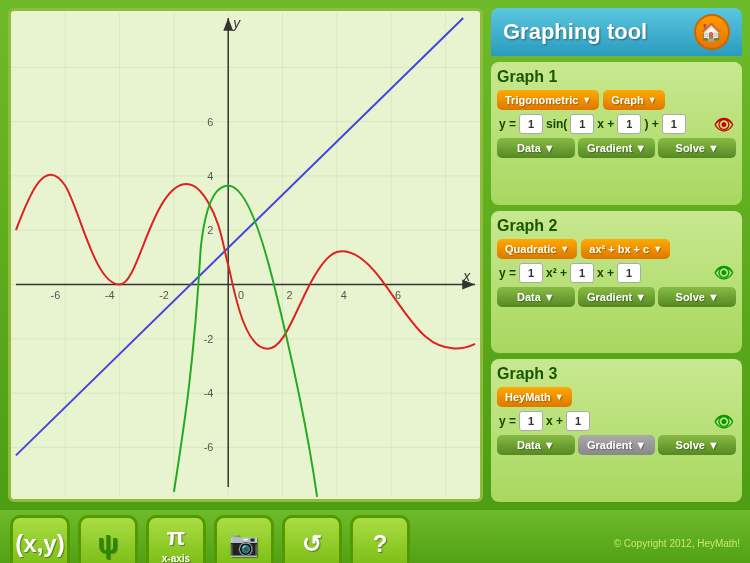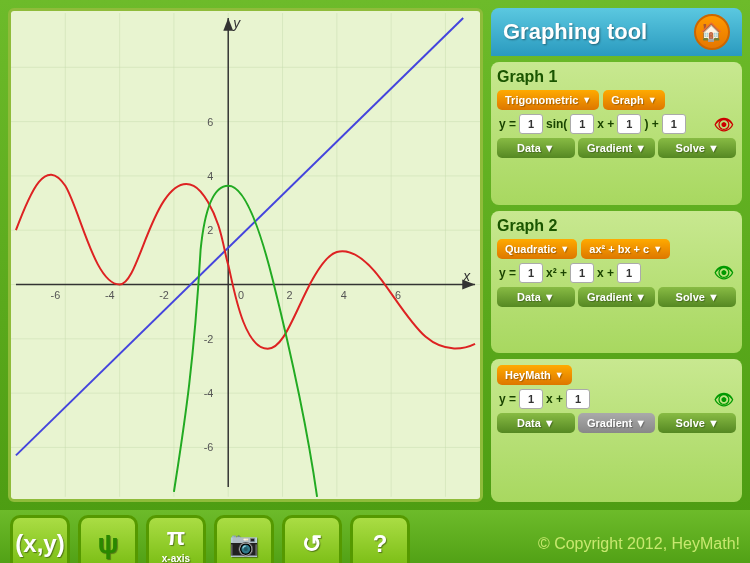--- a/index.html
+++ b/index.html
@@ -209,21 +209,21 @@
       gap: 2px;
     }
 
     .tool-btn .icon {
       font-size: 24px;
     }
 
     .copyright {
       margin-left: auto;
       color: #c8e870;
-      font-size: 16px;
+      font-size: 10px;
       text-align: right;
     }
 
     
     .graph-svg {
       width: 100%;
       height: 100%;
     }
   </style>
 </head>
@@ -382,20 +382,21 @@
             <span>▼</span>
           </button>
           <button class="action-btn">
             <span>Solve</span>
             <span>▼</span>
           </button>
         </div>
       </div>
 
       <div class="graph-card">
+        <div class="graph-card-title">Graph 3</div>
         <div class="dropdown-row">
           <div class="dropdown">
             <span>HeyMath</span>
             <span class="dropdown-arrow">▼</span>
           </div>
         </div>
         <div class="equation-row">
           <span class="eq-text">y =</span>
           <input class="eq-input" type="text" value="1" style="">
           <span class="eq-text">x +</span>

